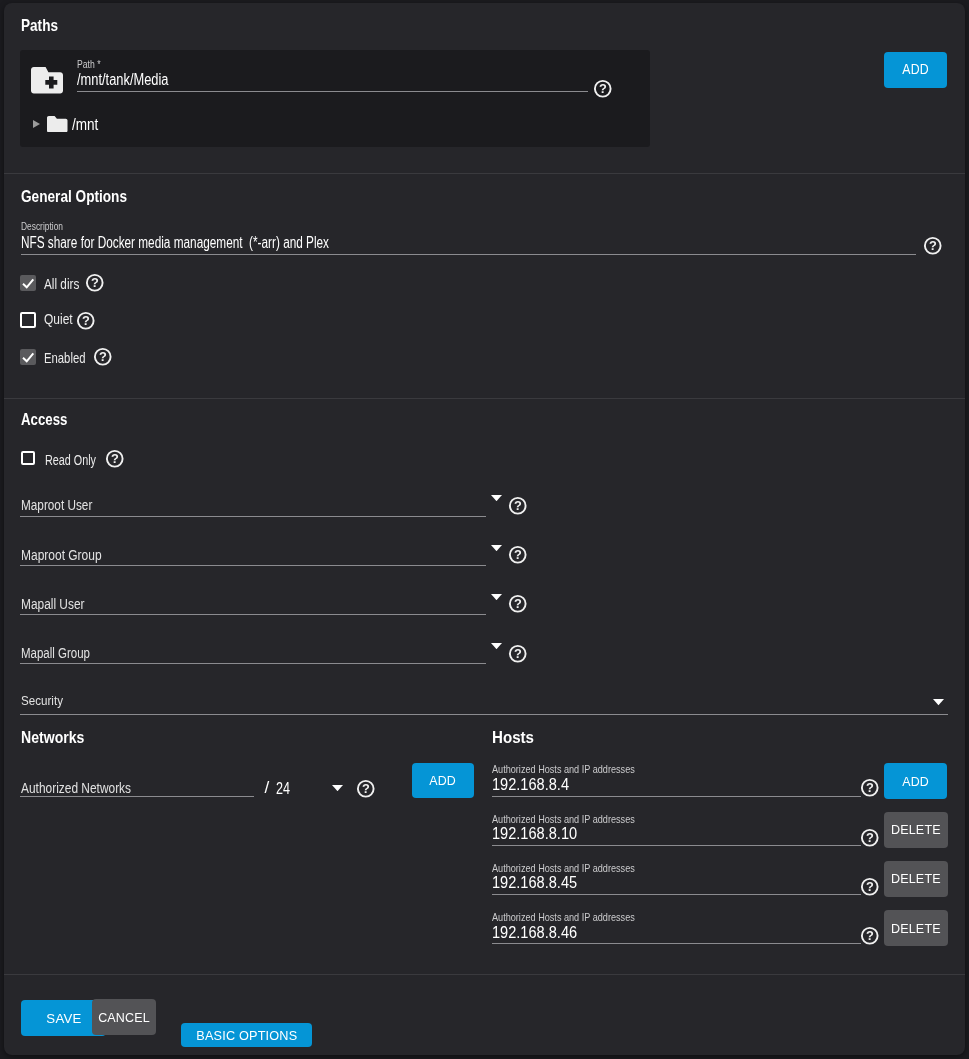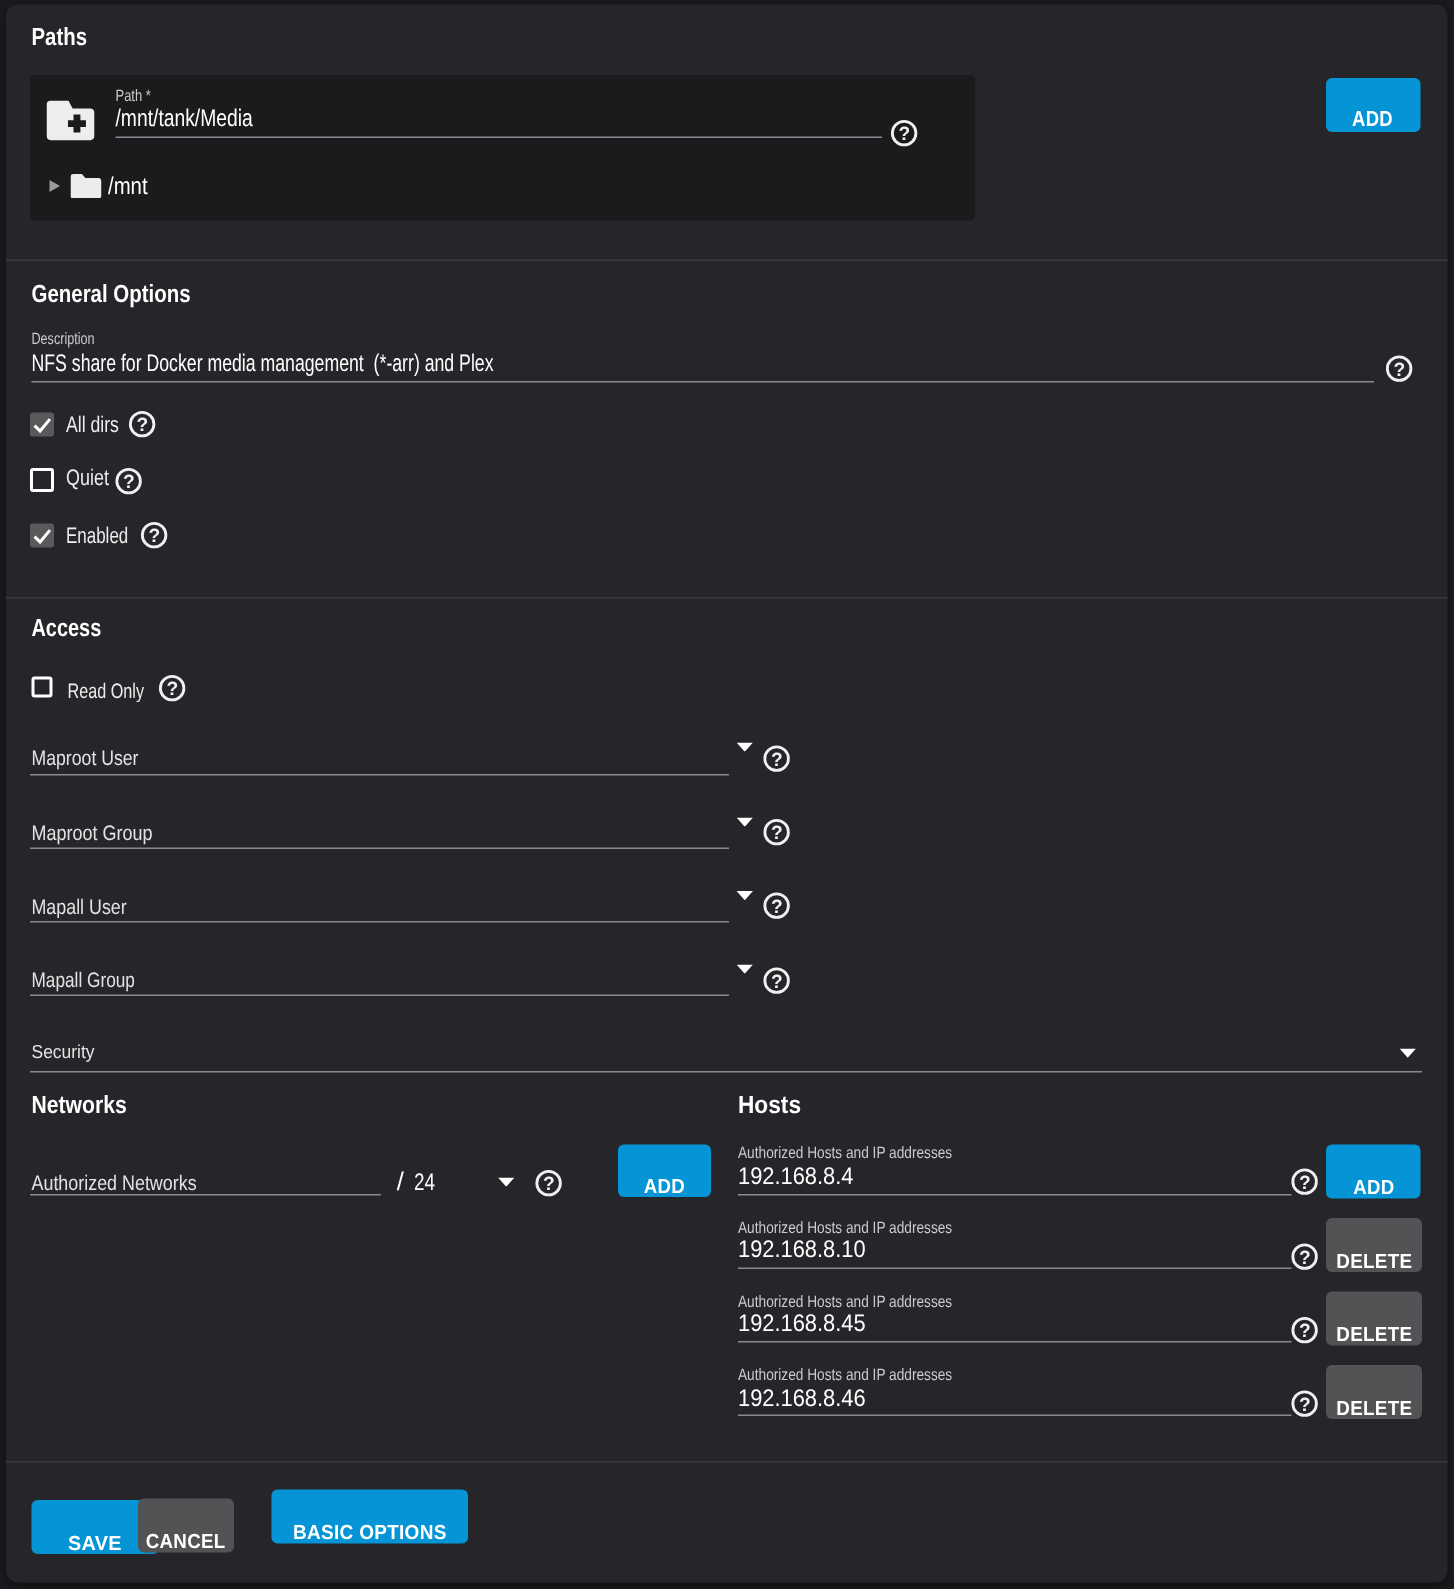--- a/index.html
+++ b/index.html
@@ -5,21 +5,21 @@
 body{font-family:"Liberation Sans",sans-serif}
 .abs{position:absolute}
 .card{position:absolute;left:4px;top:3px;width:961px;height:1052px;background:#26262a;border-radius:8px;box-shadow:0 2px 6px rgba(0,0,0,.45)}
 div{transform-origin:0 0}
 .h{position:absolute;font-weight:bold;color:#fff;font-size:16.5px;letter-spacing:0;line-height:17px;white-space:nowrap}
 .lbl{position:absolute;color:#cbcbcd;font-size:11px;line-height:12px;white-space:nowrap}
 .val{position:absolute;color:#fff;font-size:16px;line-height:17px;white-space:nowrap}
 .sl{position:absolute;color:#e2e2e2;font-size:14px;line-height:15px;white-space:nowrap}
 .cl{position:absolute;color:#ececec;font-size:15px;line-height:16px;white-space:nowrap}
 .ul{position:absolute;height:1px;background:#8b8b8f}
-.btn{position:absolute;display:flex;align-items:flex-end;justify-content:center;border-radius:4px;color:#fff;font-weight:bold;font-size:13.5px;letter-spacing:0.2px;white-space:nowrap}
+.btn{position:absolute;display:flex;align-items:center;justify-content:center;border-radius:4px;color:#fff;font-weight:normal;font-size:13.5px;letter-spacing:0.2px;white-space:nowrap}
 .btn span{display:inline-block;transform-origin:50% 50%}
 .blue{background:#0595d6}
 .gray{background:#535356}
 .divider{position:absolute;left:4px;width:961px;height:1px;background:#3a3a3e}
 .cb{position:absolute;width:16px;height:16px;border-radius:2px}
 .cb.on{background:#5a5a5d}
 .cb.off{background:transparent;border:2px solid #fff}
 </style></head><body>
 <div class="card"></div>
 <div class="h" style="left:21px;top:17.4px;transform:scaleX(0.823);">Paths</div>
@@ -178,15 +178,15 @@
 <div class="btn gray" style="left:884px;top:910.4px;width:63.5px;height:35.5px">
     <span style="transform:scaleX(0.93);">DELETE</span>
   </div>
 <div class="divider" style="top:974px"></div>
 <div class="btn blue" style="left:21px;top:1000px;width:85px;height:36px">
     <span style="transform:scaleX(0.98);">SAVE</span>
   </div>
 <div class="btn gray" style="left:92px;top:999px;width:64px;height:36px">
     <span style="transform:scaleX(0.924);">CANCEL</span>
   </div>
-<div class="btn blue" style="left:181px;top:993px;width:131px;height:36px">
+<div class="btn blue" style="left:181px;top:1023px;width:131px;height:24px">
     <span style="transform:scaleX(0.939);">BASIC OPTIONS</span>
   </div>
 
 </body></html>

